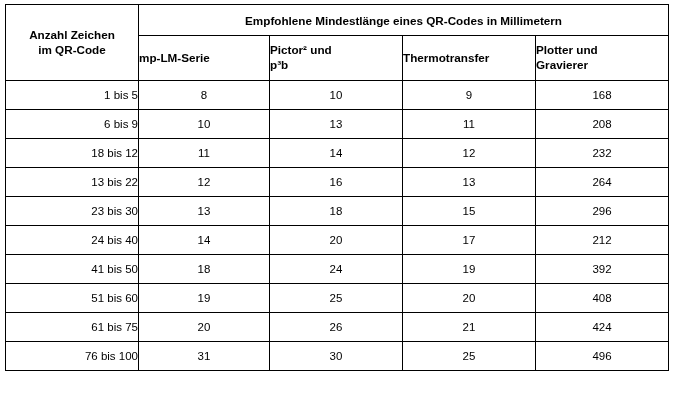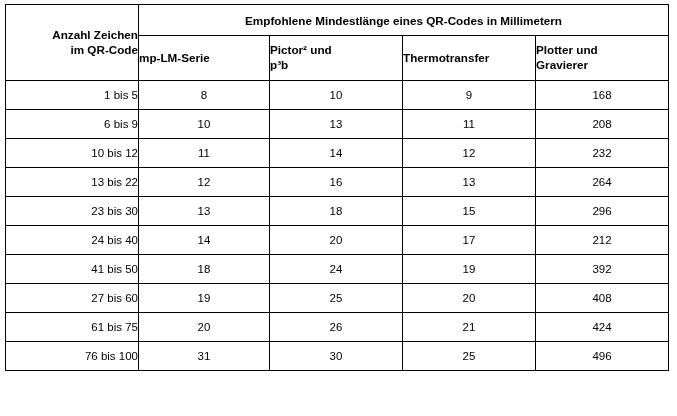--- a/index.html
+++ b/index.html
@@ -50,21 +50,21 @@
     height: 44px;
     padding: 3px 9px;
     text-align: left;
     line-height: 1.28;
     font-size: 11.7px;
   }
   .rowhead-cell {
     font-weight: bold;
     height: 44px;
     padding: 3px 9px;
-    text-align: right;
+    text-align: center;
     line-height: 1.28;
     font-size: 11.7px;
   }
   .body-row td {
     height: 28px;
     text-align: center;
     font-size: 11.5px;
   }
   .body-row td.label {
     text-align: right;
@@ -115,21 +115,21 @@
         <td>168</td>
       </tr>
       <tr class="body-row">
         <td class="label">6 bis 9</td>
         <td>10</td>
         <td>13</td>
         <td>11</td>
         <td>208</td>
       </tr>
       <tr class="body-row">
-        <td class="label">10 bis 12</td>
+        <td class="label">18 bis 12</td>
         <td>11</td>
         <td>14</td>
         <td>12</td>
         <td>232</td>
       </tr>
       <tr class="body-row">
         <td class="label">13 bis 22</td>
         <td>12</td>
         <td>16</td>
         <td>13</td>
@@ -150,21 +150,21 @@
         <td>212</td>
       </tr>
       <tr class="body-row">
         <td class="label">41 bis 50</td>
         <td>18</td>
         <td>24</td>
         <td>19</td>
         <td>392</td>
       </tr>
       <tr class="body-row">
-        <td class="label">27 bis 60</td>
+        <td class="label">51 bis 60</td>
         <td>19</td>
         <td>25</td>
         <td>20</td>
         <td>408</td>
       </tr>
       <tr class="body-row">
         <td class="label">61 bis 75</td>
         <td>20</td>
         <td>26</td>
         <td>21</td>

